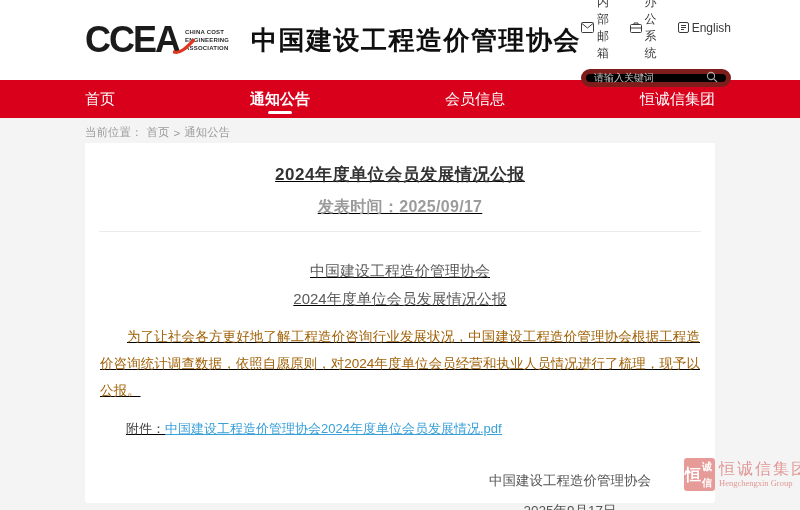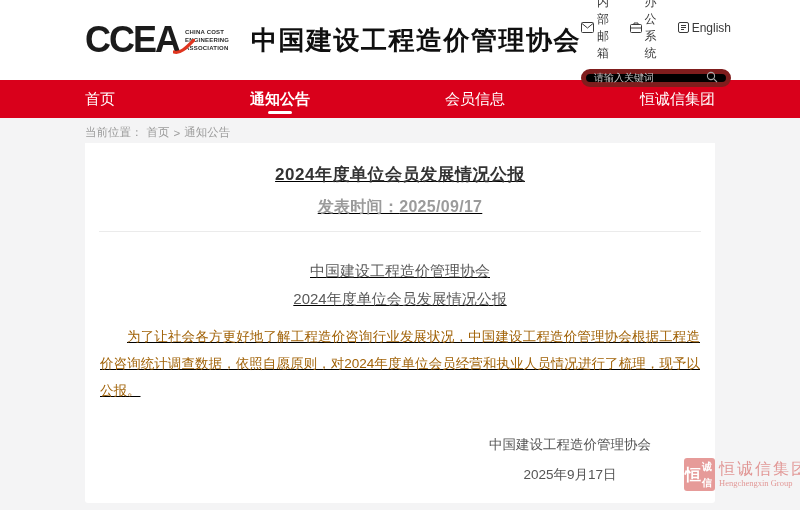--- a/index.html
+++ b/index.html
@@ -206,20 +206,23 @@
 
 <main class="card">
   <h2 class="article-title">2024年度单位会员发展情况公报</h2>
   <div class="publish-line">
     <span>发表时间：</span><span>2025/09/17</span>
   </div>
   <hr class="divider">
   <div class="doc-heading">中国建设工程造价管理协会</div>
   <div class="doc-heading" style="margin-top:0;">2024年度单位会员发展情况公报</div>
   <p class="doc-paragraph">为了让社会各方更好地了解工程造价咨询行业发展状况，中国建设工程造价管理协会根据工程造价咨询统计调查数据，依照自愿原则，对2024年度单位会员经营和执业人员情况进行了梳理，现予以公报。</p>
+  <div class="attachment-line">
+    <span>附件：</span><a class="attachment-link">中国建设工程造价管理协会2024年度单位会员发展情况.pdf</a>
+  </div>
   <div class="signature">
     <div class="signature-block">
       <div class="signature-org">中国建设工程造价管理协会</div>
       <div class="signature-date">2025年9月17日</div>
     </div>
   </div>
 </main>
 
 <div class="watermark">
   <div class="seal">

